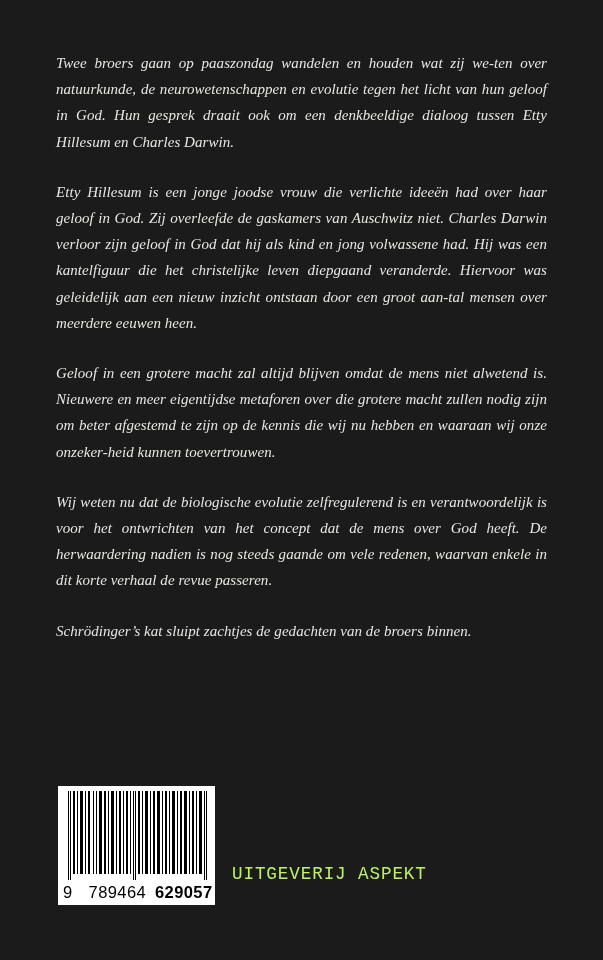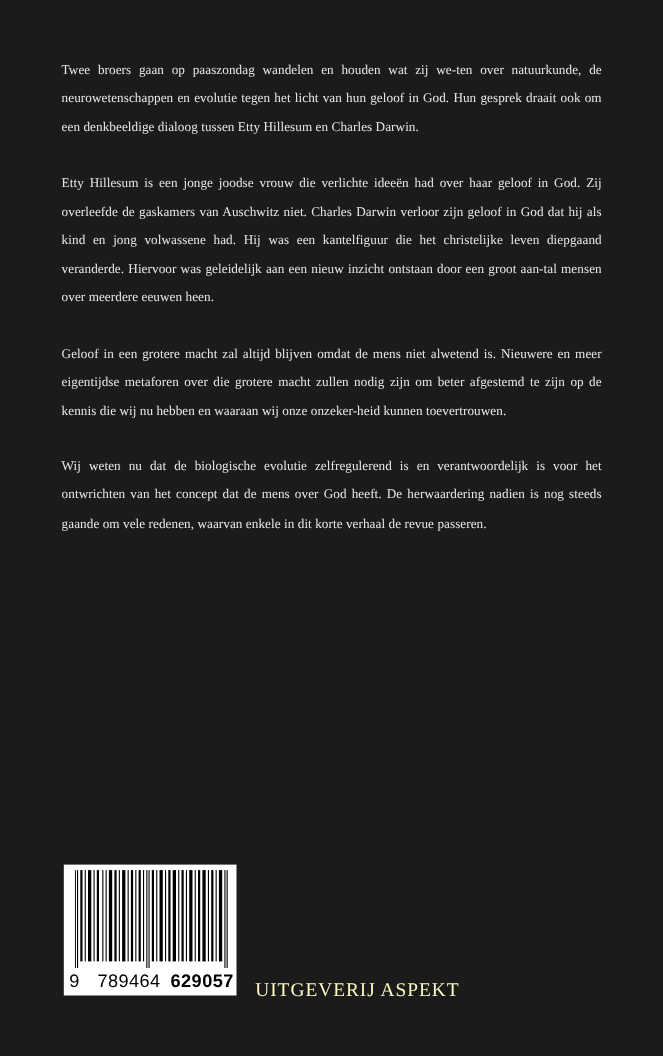--- a/index.html
+++ b/index.html
@@ -22,26 +22,27 @@
   }
   .blurb {
     position: absolute;
     left: 56px;
     top: 50px;
     width: 491px;
   }
   .blurb p {
     margin: 0 0 24px 0;
     color: #e9e7e3;
-    font-size: 12px;
+    font-size: 15px;
     line-height: 26.2px;
     text-align: justify;
     text-justify: inter-word;
     hyphens: manual;
     letter-spacing: 0.05px;
+    font-style: italic;
   }
   .blurb p:last-child {
     margin-bottom: 0;
   }
   .blurb p.nojust {
     text-align: left;
   }
 
   .footer {
     position: absolute;
@@ -84,39 +85,39 @@
     margin-top: 1px;
   }
   .bc-d1 { width: 13px; text-align: left; }
   .bc-d2 { margin-left: 16px; }
   .bc-d3 { margin-left: 9px; font-weight: bold; }
 
   .publisher {
     position: absolute;
     left: 232px;
     top: 75px;
-    font-family: Liberation Serif, serif;
-    color: #fef9c3;
+    font-family: Liberation Mono, monospace;
+    color: #bef264;
     font-size: 17.6px;
     line-height: 27px;
     letter-spacing: 0.9px;
-    margin-top: 25px;
   }
   .publisher div { white-space: nowrap; }
 </style>
 </head>
 <body>
 
 <div class="cover">
 
   <div class="blurb">
     <p>Twee broers gaan op paaszondag wandelen en houden wat zij we-ten over natuurkunde, de neurowetenschappen en evolutie tegen het licht van hun geloof in God. Hun gesprek draait ook om een denkbeeldige dialoog tussen Etty Hillesum en Charles Darwin.</p>
     <p>Etty Hillesum is een jonge joodse vrouw die verlichte ideeën had over haar geloof in God. Zij overleefde de gaskamers van Auschwitz niet. Charles Darwin verloor zijn geloof in God dat hij als kind en jong volwassene had. Hij was een kantelfiguur die het christelijke leven diepgaand veranderde. Hiervoor was geleidelijk aan een nieuw inzicht ontstaan door een groot aan-tal mensen over meerdere eeuwen heen.</p>
     <p>Geloof in een grotere macht zal altijd blijven omdat de mens niet alwetend is. Nieuwere en meer eigentijdse metaforen over die grotere macht zullen nodig zijn om beter afgestemd te zijn op de kennis die wij nu hebben en waaraan wij onze onzeker-heid kunnen toevertrouwen.</p>
     <p>Wij weten nu dat de biologische evolutie zelfregulerend is en verantwoordelijk is voor het ontwrichten van het concept dat de mens over God heeft. De herwaardering nadien is nog steeds gaande om vele redenen, waarvan enkele in dit korte verhaal de revue passeren.</p>
+    <p class="nojust">Schrödinger’s kat sluipt zachtjes de gedachten van de broers binnen.</p>
   </div>
 
   <div class="footer">
 
     <div class="barcode-box">
       <svg class="bars" viewBox="0 0 284 89" preserveAspectRatio="none">
         <rect x="0" y="0" width="2" height="89"></rect>
         <rect x="4" y="0" width="2" height="89"></rect>
         <rect x="10" y="0" width="4" height="83"></rect>
         <rect x="18" y="0" width="2" height="83"></rect>

